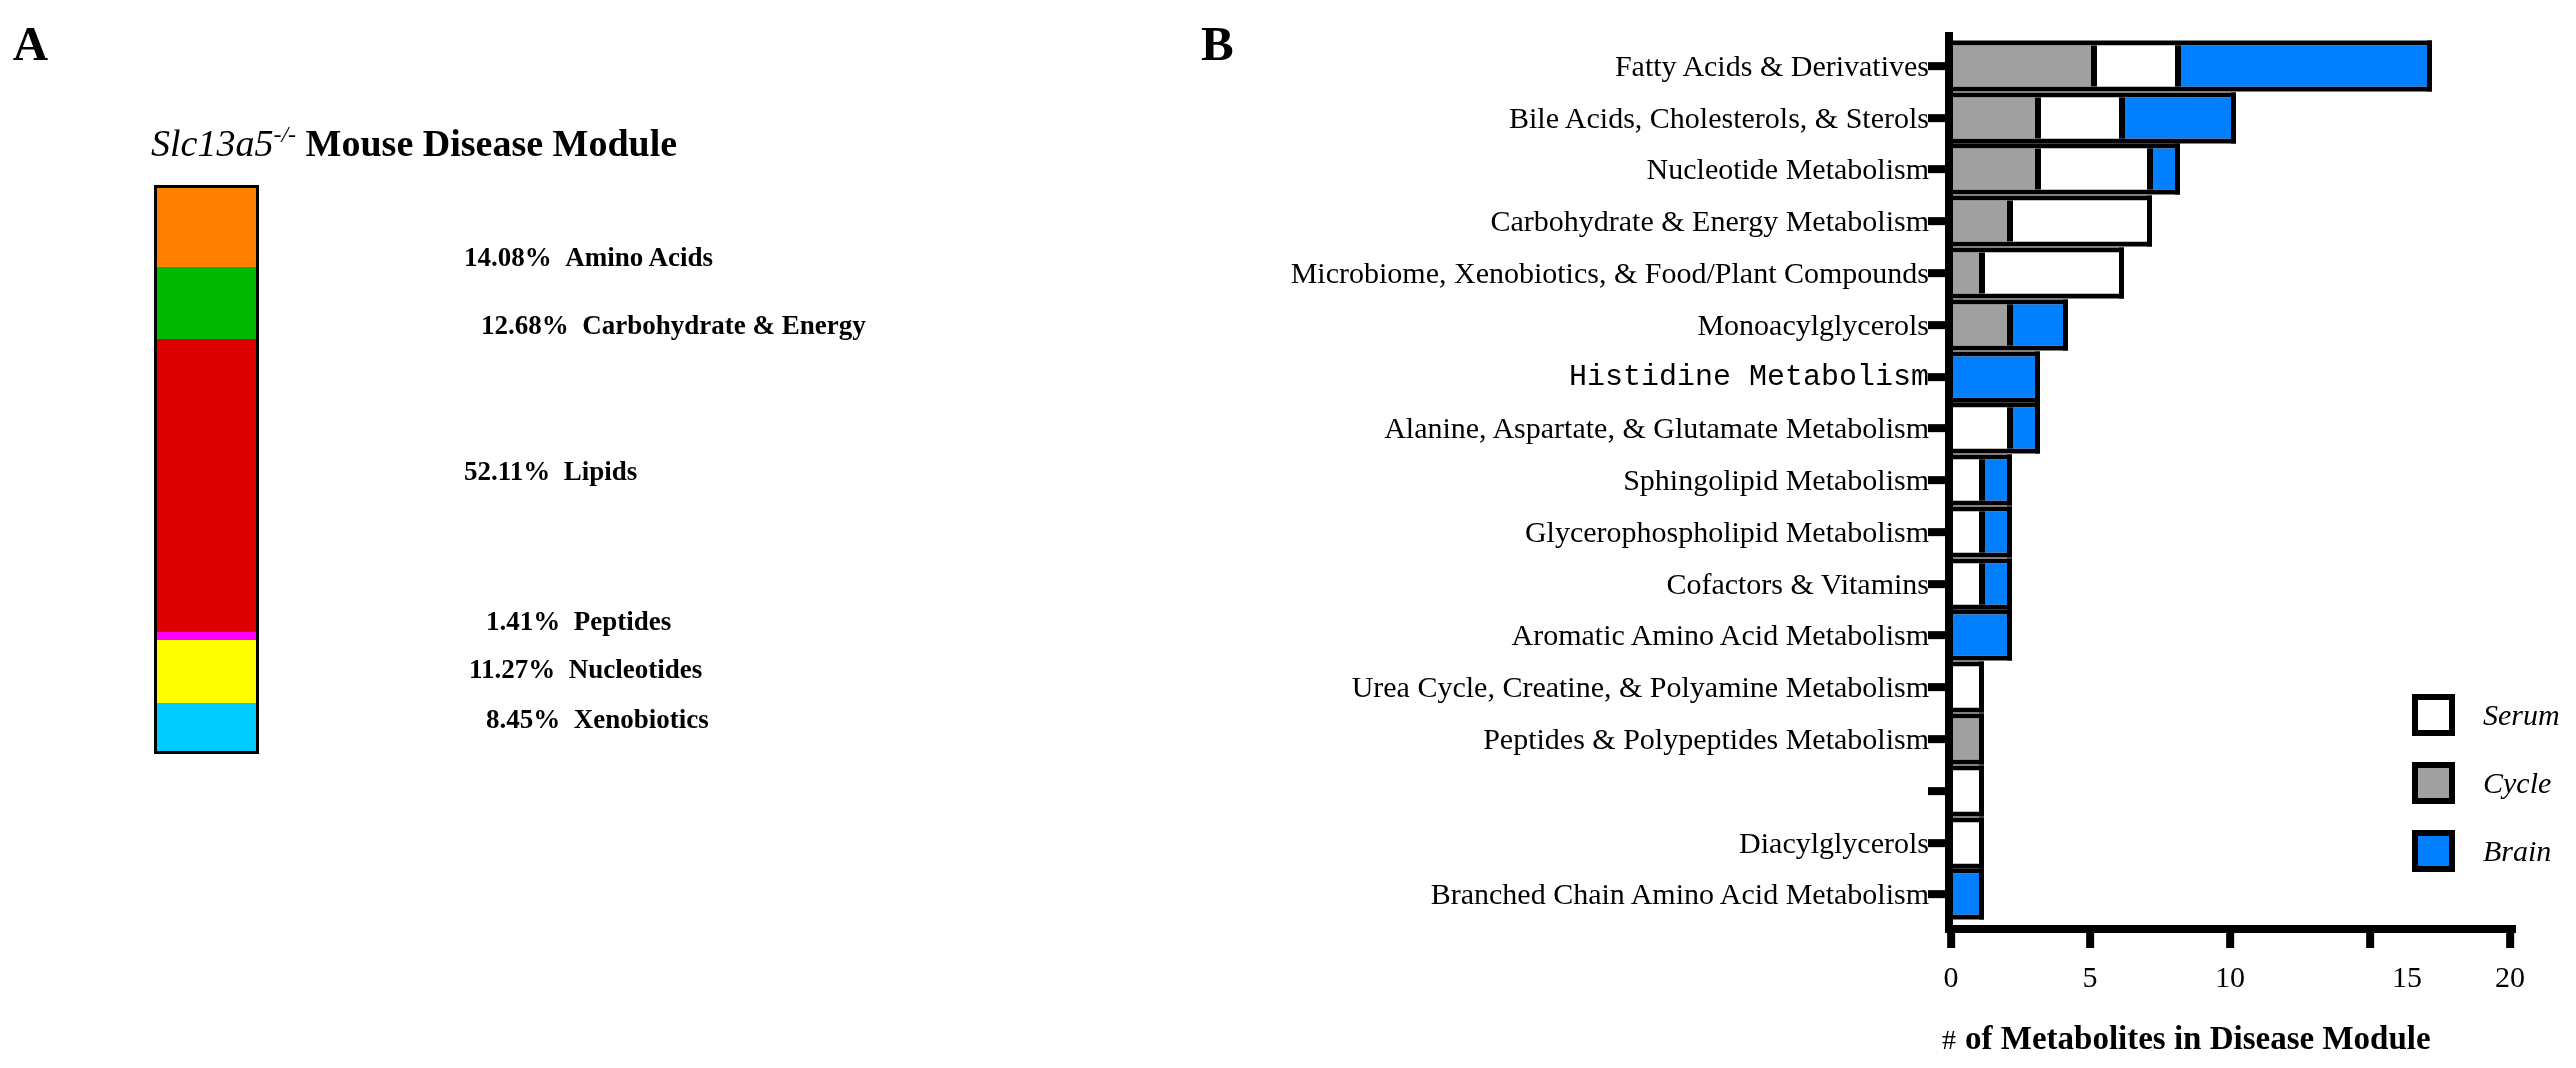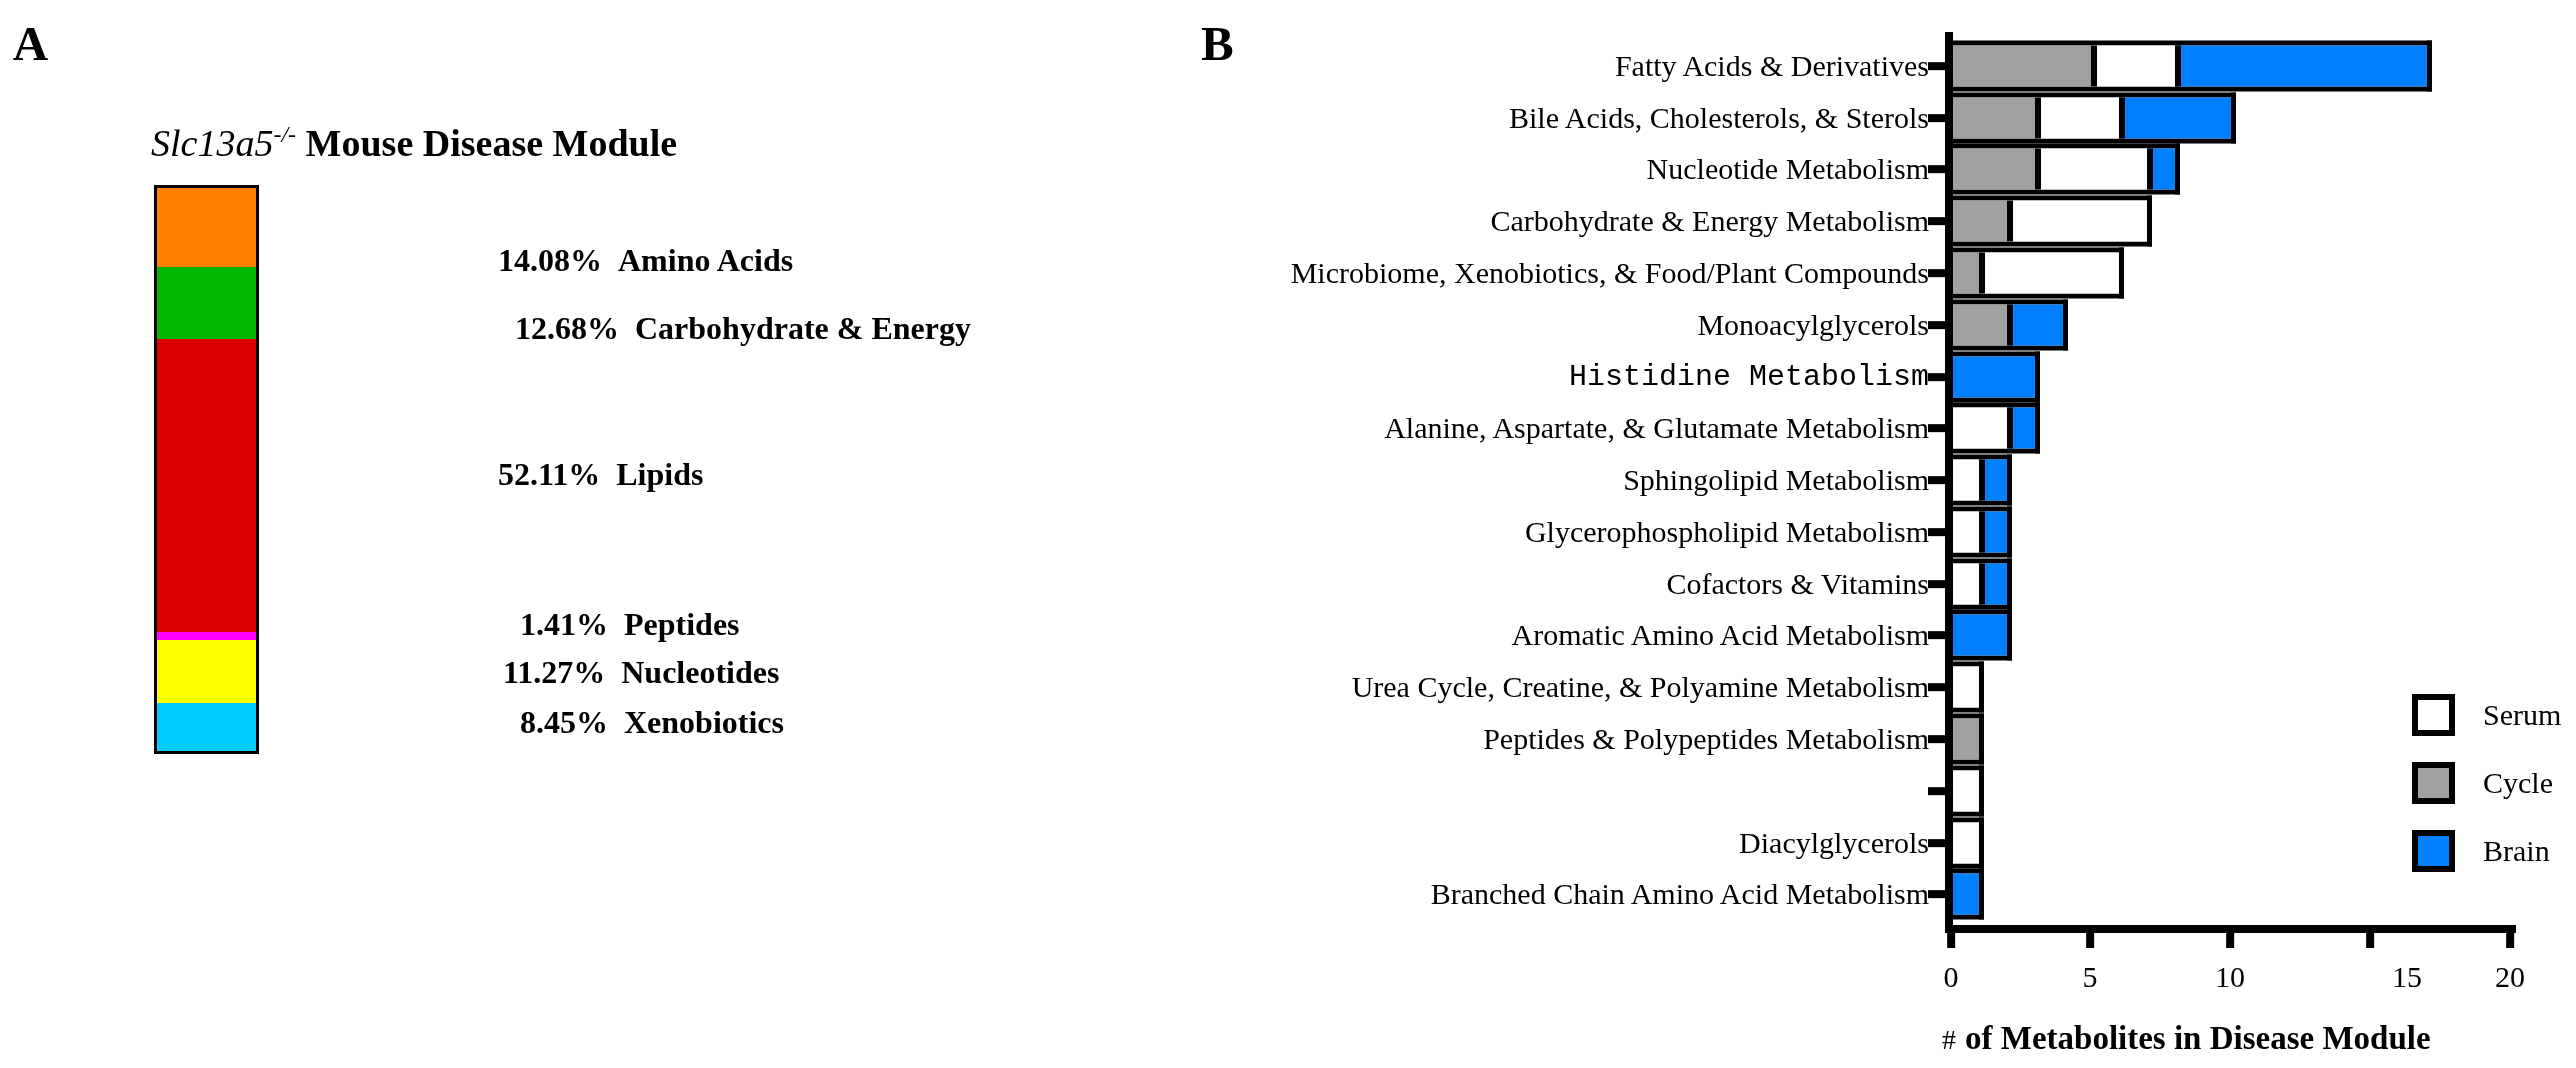--- a/index.html
+++ b/index.html
@@ -6,36 +6,36 @@
   body { width: 2576px; height: 1068px; position: relative; overflow: hidden;
          font-family: "Liberation Serif", "DejaVu Serif", serif; color: #000; }
   .abs { position: absolute; }
   .panel-letter { font-weight: bold; font-size: 49px; line-height: 1; }
   .title-a { font-weight: bold; font-size: 38px; white-space: nowrap; }
   .title-a i { font-weight: normal; }
   .title-a sup { font-size: 24px; font-weight: normal; font-style: italic; }
   #stackbox { position: absolute; left: 154px; top: 185px; width: 105px; height: 569px;
               border: 3.8px solid #000; box-sizing: border-box; display: flex; flex-direction: column; }
   #stackbox .seg { width: 100%; }
-  .seg-label { position: absolute; font-weight: bold; font-size: 32px; white-space: nowrap; line-height: 1; margin-left: 34px; }
+  .seg-label { position: absolute; font-weight: bold; font-size: 27px; white-space: nowrap; line-height: 1; }
   .cat-label { position: absolute; right: 0; font-size: 30px; white-space: nowrap; line-height: 1;
                transform: translateY(-50%); text-align: right; }
   #labels-col { position: absolute; left: 1086px; top: 0; width: 843px; height: 933px; }
   .axis-y { position: absolute; left: 1945px; top: 32px; width: 7.7px; height: 901px; background: #000; }
   .axis-x { position: absolute; left: 1945px; top: 925px; width: 571px; height: 7.7px; background: #000; }
   .ytick { position: absolute; left: 1928px; width: 19px; height: 7.7px; background: #000; transform: translateY(-50%); }
   .xtick { position: absolute; top: 930px; width: 7.7px; height: 18px; background: #000; transform: translateX(-50%); }
   .xtick-label { position: absolute; top: 962px; font-size: 30px; transform: translateX(-50%); line-height: 1; }
   .xaxis-title { position: absolute; left: 1942px; top: 1022px; font-size: 33px; font-weight: bold; white-space: nowrap; line-height: 1; }
   .xaxis-title .hash { font-weight: normal; font-size: 28px; margin-right: 9px; }
   .bar-row { position: absolute; left: 1951px; height: 29px; transform: translateY(-50%); display: flex;
              border: 5.8px solid #000; border-left: none; }
   .bar-seg { height: 100%; box-sizing: border-box; }
   .bar-seg + .bar-seg { border-left: 6.4px solid #000; }
-  .legend-item { position: absolute; left: 2412px; display: flex; align-items: center; }
+  .legend-item { position: absolute; left: 2412px; display: flex; align-items: center; font-style: italic; }
   .legend-swatch { width: 43px; height: 42px; border: 6.4px solid #000; box-sizing: border-box; }
   .legend-text { margin-left: 28px; font-size: 30px; line-height: 1; }
 </style>
 </head>
 <body>
 
 <div class="abs panel-letter" style="left:12.8px; top:19px;">A</div>
 <div class="abs title-a" style="left:151px; top:121px;">
   <i>Slc13a5</i><sup>-/-</sup><span> Mouse Disease Module</span>
 </div>

